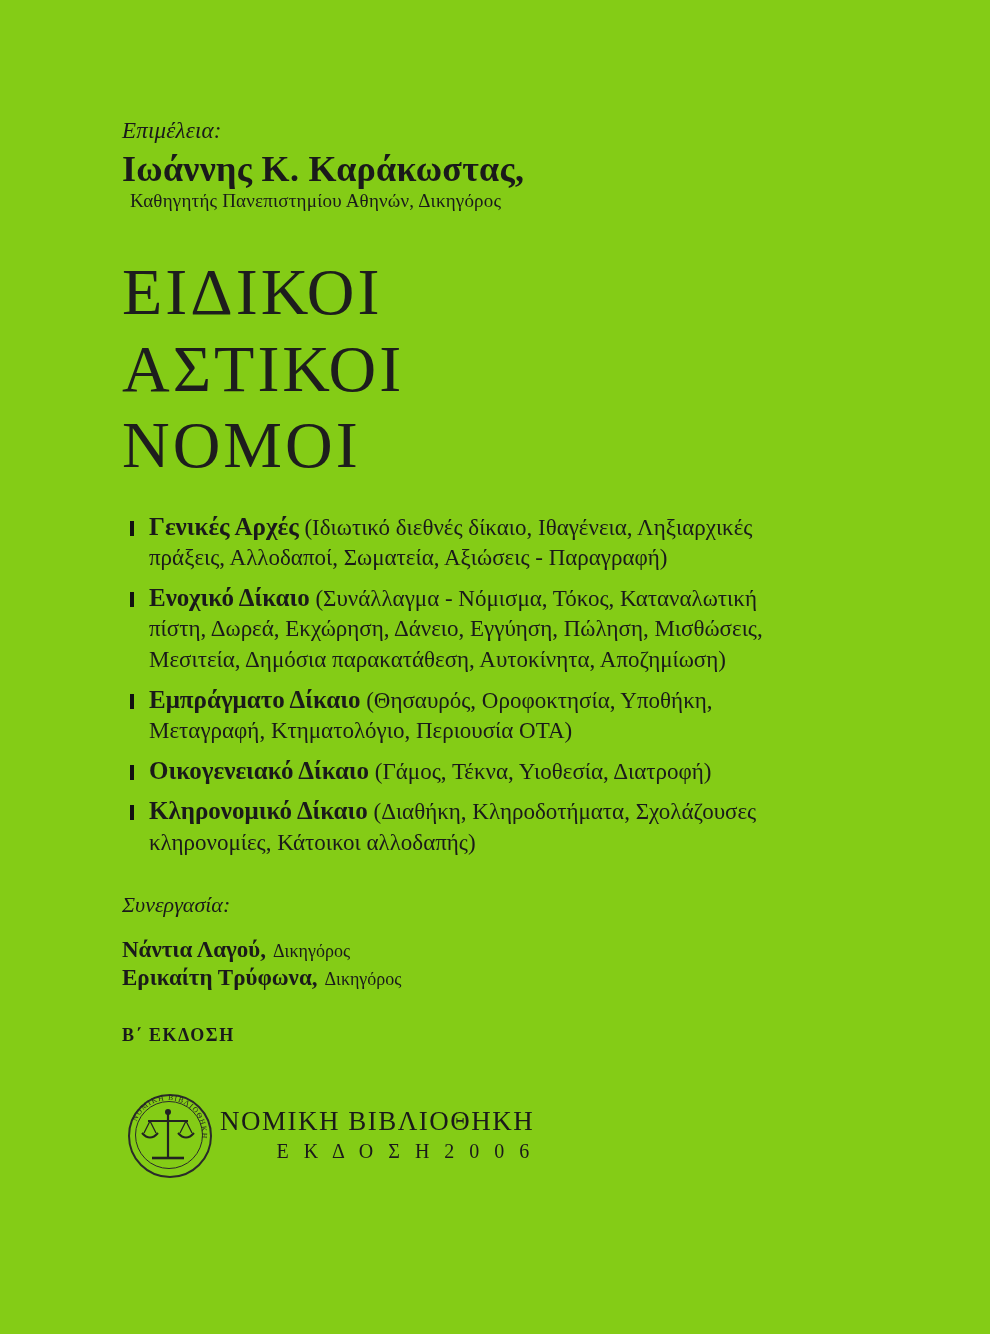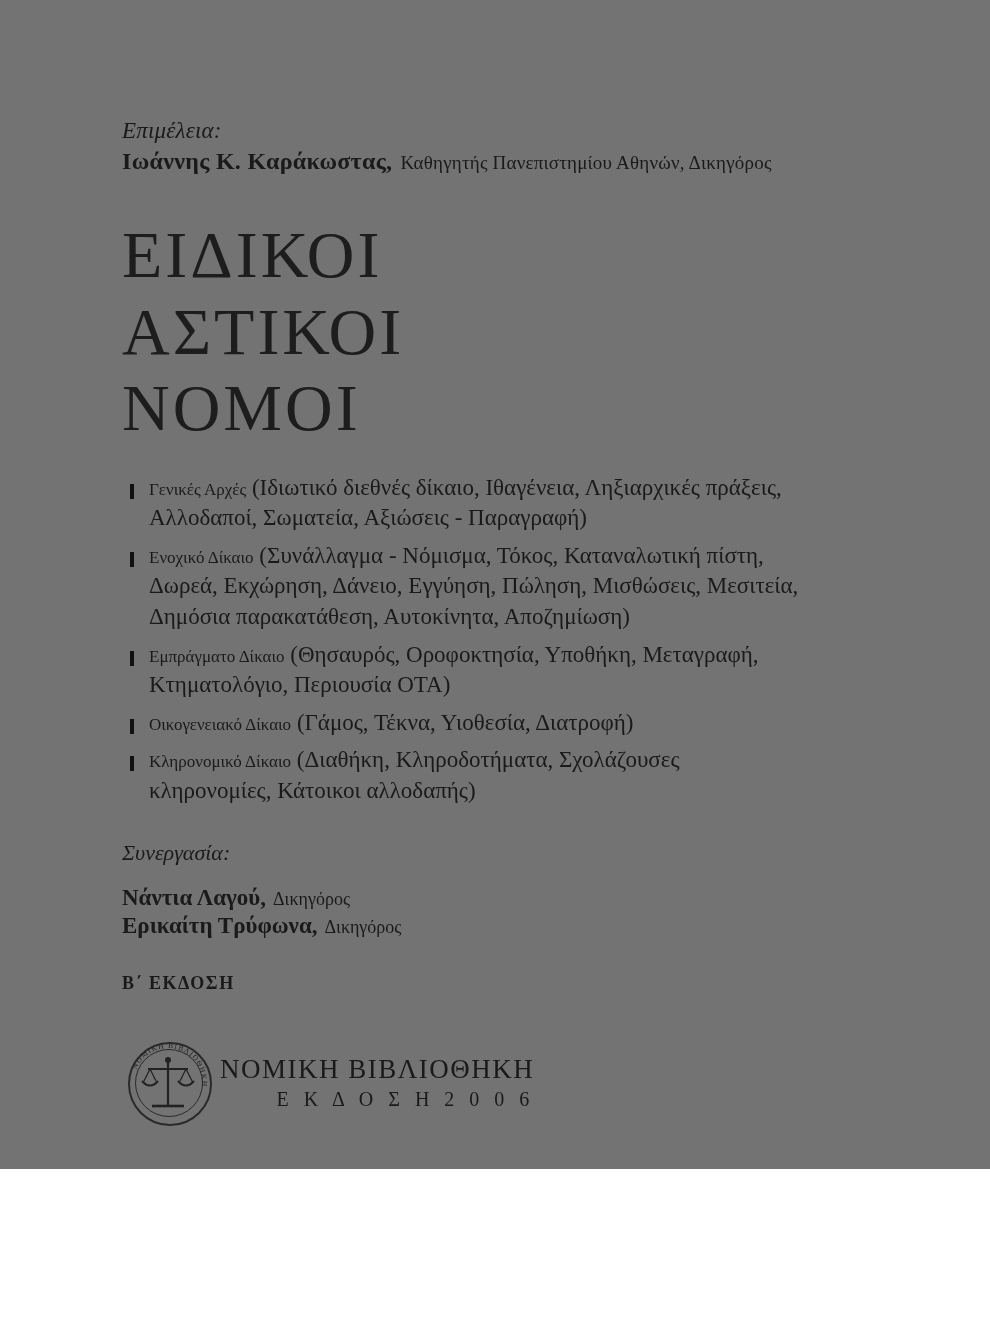--- a/index.html
+++ b/index.html
@@ -10,22 +10,22 @@
     width: 990px;
     height: 1334px;
     background: #ffffff;
     font-family: "Liberation Serif", serif;
     color: #1a1a1a;
     overflow: hidden;
   }
   .page {
     position: relative;
     width: 990px;
-    height: 1169px;
-    background: #737373;
+    height: 1334px;
+    background: #84cc16;
     box-sizing: border-box;
     padding: 118px 90px 40px 122px;
   }
 
   
   .editor-block {
     margin-bottom: 24px;
   }
   .editor-label {
     font-style: italic;
@@ -33,21 +33,21 @@
     letter-spacing: 0.2px;
     margin-bottom: 4px;
   }
   .editor-line {
     display: flex;
     align-items: baseline;
     flex-wrap: wrap;
   }
   .editor-name {
     font-weight: bold;
-    font-size: 24px;
+    font-size: 36px;
     letter-spacing: 0.3px;
     white-space: nowrap;
   }
   .editor-role {
     font-size: 19px;
     letter-spacing: 0.2px;
     margin-left: 8px;
     white-space: nowrap;
   }
 
@@ -88,22 +88,22 @@
     width: 4px;
     height: 15px;
     background: #111;
   }
   .item-text {
     font-size: 23px;
     line-height: 1.33;
     max-width: 650px;
   }
   .item-head {
-    font-weight: normal;
-    font-size: 17px;
+    font-weight: bold;
+    font-size: 25px;
   }
   .item-rest {
     font-size: 23px;
   }
 
   
   .collab {
     margin-top: 34px;
   }
   .collab-label {

